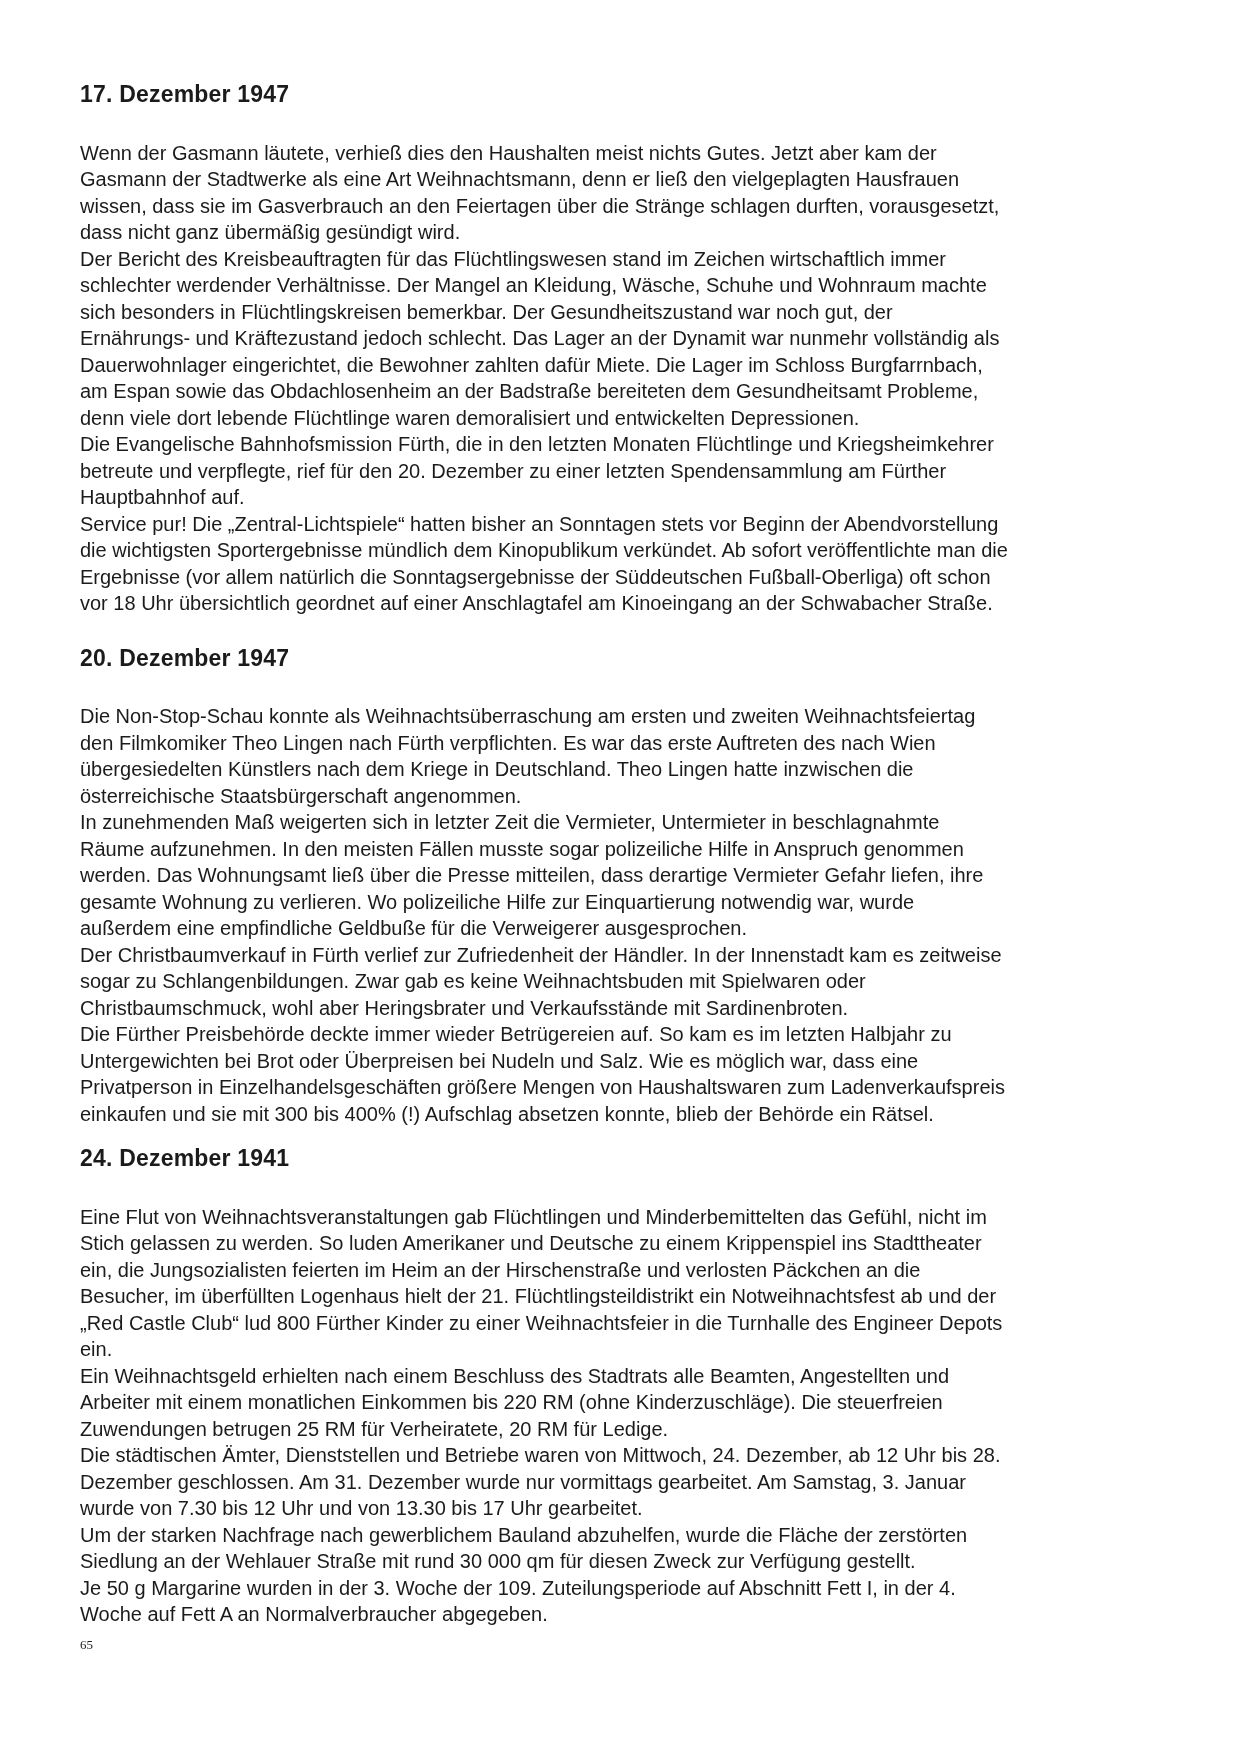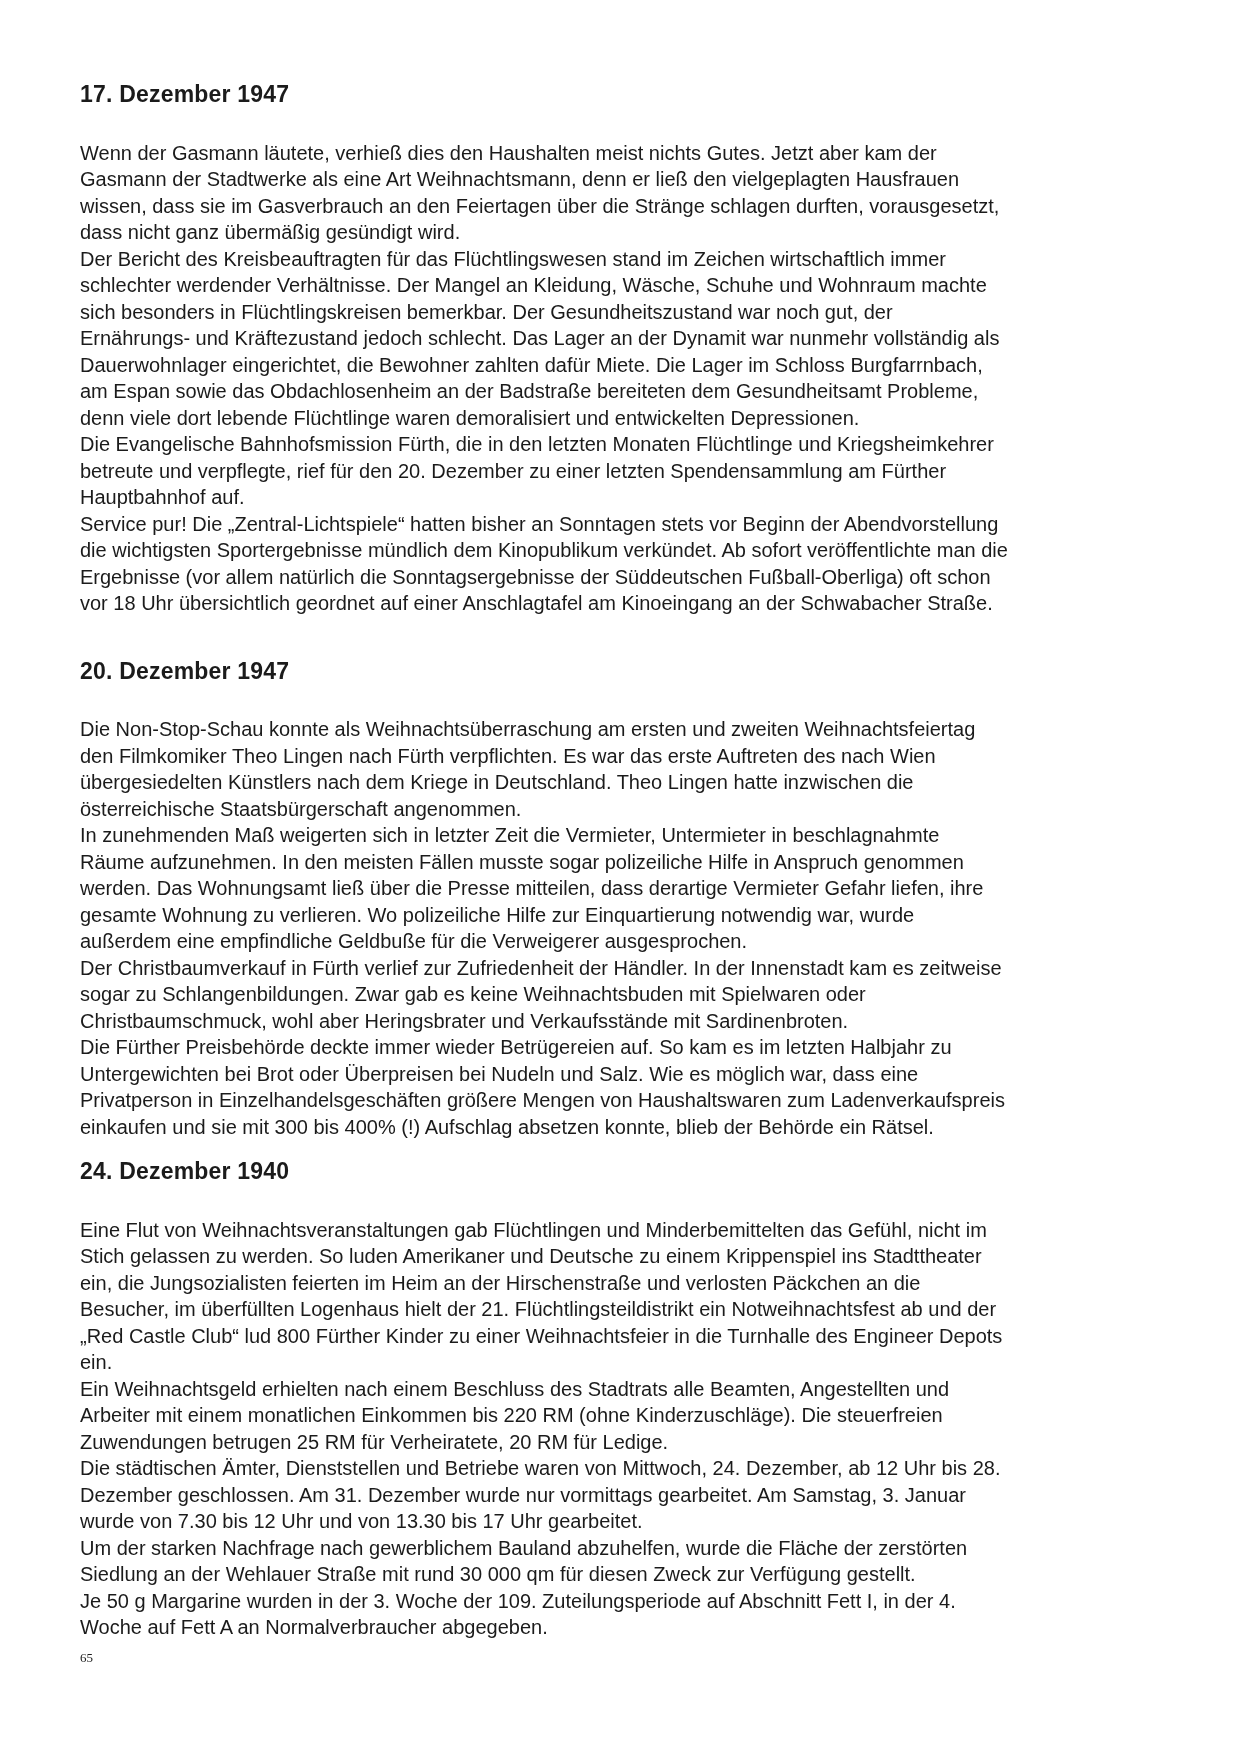--- a/index.html
+++ b/index.html
@@ -29,21 +29,21 @@
     font-weight: bold;
     line-height: 26.5px;
     margin: 0 0 32px 0;
     letter-spacing: 0.2px;
   }
   .section-body {
     margin: 0;
     white-space: pre;
     letter-spacing: 0px;
   }
-  .section-2 { margin-top: 41px; }
+  .section-2 { margin-top: 28px; }
   .section-3 { margin-top: 18px; }
   .page-footer {
     margin-top: 6px;
     text-align: left;
     font-family: "Liberation Serif", serif;
     font-size: 13px;
     line-height: 22px;
     color: #1b1b1b;
   }
 </style>
@@ -89,21 +89,21 @@
 Der Christbaumverkauf in Fürth verlief zur Zufriedenheit der Händler. In der Innenstadt kam es zeitweise
 sogar zu Schlangenbildungen. Zwar gab es keine Weihnachtsbuden mit Spielwaren oder
 Christbaumschmuck, wohl aber Heringsbrater und Verkaufsstände mit Sardinenbroten.
 Die Fürther Preisbehörde deckte immer wieder Betrügereien auf. So kam es im letzten Halbjahr zu
 Untergewichten bei Brot oder Überpreisen bei Nudeln und Salz. Wie es möglich war, dass eine
 Privatperson in Einzelhandelsgeschäften größere Mengen von Haushaltswaren zum Ladenverkaufspreis
 einkaufen und sie mit 300 bis 400% (!) Aufschlag absetzen konnte, blieb der Behörde ein Rätsel.</div>
     </div>
 
     <div class="section section-3">
-      <h2 class="date-heading">24. Dezember 1940</h2>
+      <h2 class="date-heading">24. Dezember 1941</h2>
       <div class="section-body">Eine Flut von Weihnachtsveranstaltungen gab Flüchtlingen und Minderbemittelten das Gefühl, nicht im
 Stich gelassen zu werden. So luden Amerikaner und Deutsche zu einem Krippenspiel ins Stadttheater
 ein, die Jungsozialisten feierten im Heim an der Hirschenstraße und verlosten Päckchen an die
 Besucher, im überfüllten Logenhaus hielt der 21. Flüchtlingsteildistrikt ein Notweihnachtsfest ab und der
 „Red Castle Club“ lud 800 Fürther Kinder zu einer Weihnachtsfeier in die Turnhalle des Engineer Depots
 ein.
 Ein Weihnachtsgeld erhielten nach einem Beschluss des Stadtrats alle Beamten, Angestellten und
 Arbeiter mit einem monatlichen Einkommen bis 220 RM (ohne Kinderzuschläge). Die steuerfreien
 Zuwendungen betrugen 25 RM für Verheiratete, 20 RM für Ledige.
 Die städtischen Ämter, Dienststellen und Betriebe waren von Mittwoch, 24. Dezember, ab 12 Uhr bis 28.

